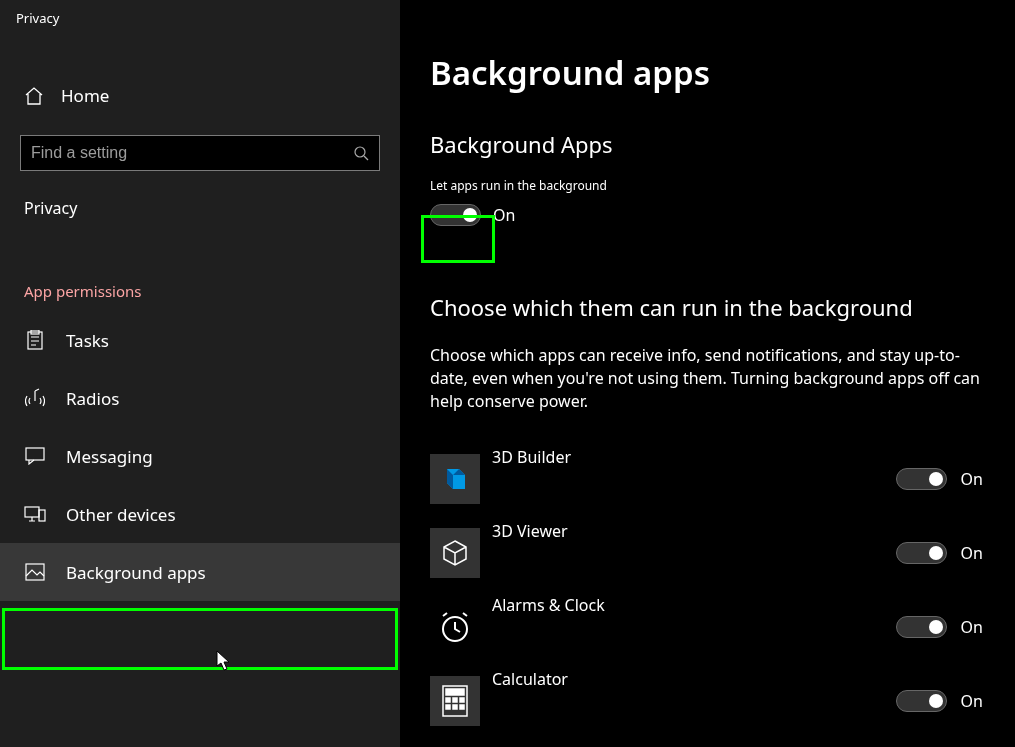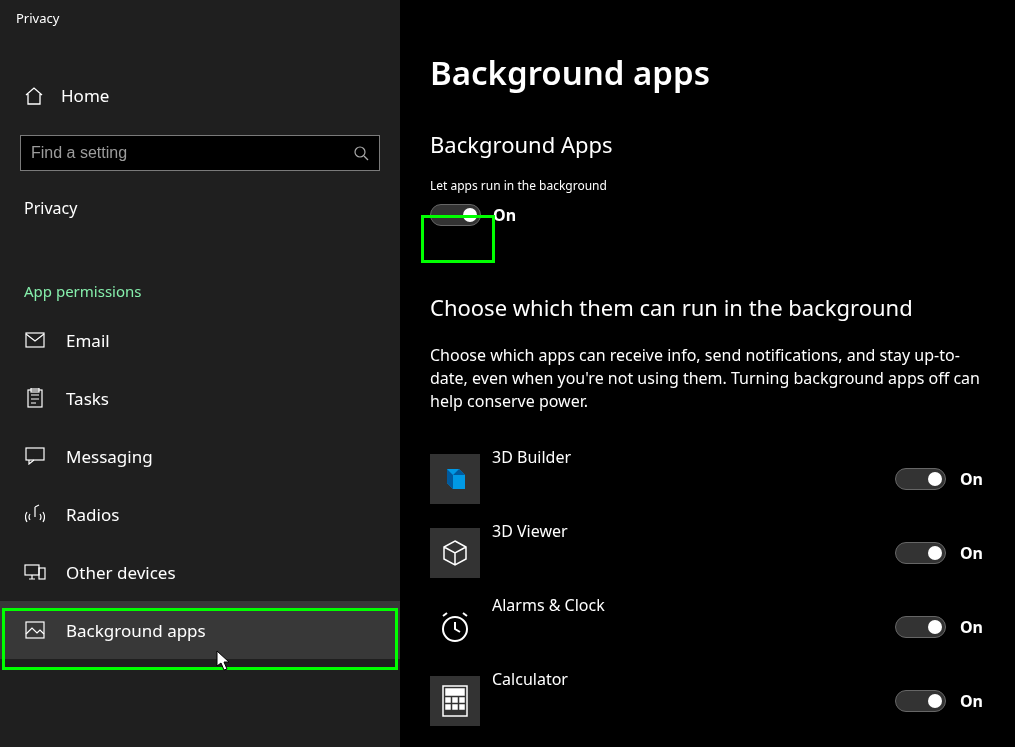--- a/index.html
+++ b/index.html
@@ -62,21 +62,21 @@
     font-size: 16px;
   }
   .search-wrap input::placeholder { color: #9c9c9c; }
   .section-label-privacy {
     font-size: 16px;
     font-weight: 400;
     padding: 26px 20px 0 24px;
   }
   .section-label-perm {
     font-size: 15px;
-    color: #86efac;
+    color: #fca5a5;
     padding: 0 20px 10px 24px;
     margin-top: 62px;
   }
   .nav-item {
     display: flex;
     align-items: center;
     gap: 20px;
     padding: 0 20px 0 24px;
     height: 58px;
     cursor: pointer;
@@ -139,21 +139,20 @@
     position: absolute;
     width: 14px;
     height: 14px;
     border-radius: 50%;
     background: #fff;
     top: 3px;
     right: 3px;
   }
   .toggle-label {
     font-size: 16px;
-    font-weight: bold;
   }
   .highlight-box-toggle {
     position: absolute;
     left: 421px;
     top: 215px;
     width: 74px;
     height: 48px;
     border: 3px solid #00ff00;
     pointer-events: none;
   }
@@ -225,59 +224,50 @@
         <circle cx="7" cy="7" r="5"></circle>
           <path d="M11 11 L15 15"></path>
       </svg>
     </span>
   </div>
 
   <div class="section-label-privacy">Privacy</div>
 
   <div class="section-label-perm">App permissions</div>
 
-  <div class="nav-item">
-    <span class="icon-slot">
-      <svg width="20" height="16" viewBox="0 0 20 16" fill="none" stroke="#fff" stroke-width="1.2">
-        <rect x="1" y="1" width="18" height="14"></rect>
-          <path d="M1 2 L10 9 L19 2"></path>
-      </svg>
-    </span>
-    <span class="label">Email</span>
-  </div>
 
   <div class="nav-item">
     <span class="icon-slot">
       <svg width="18" height="20" viewBox="0 0 18 20" fill="none" stroke="#fff" stroke-width="1.2">
         <rect x="2" y="2" width="14" height="17"></rect>
           <path d="M5 7 H13 M5 11 H13 M5 15 H10"></path>
           <rect x="5" y="0" width="8" height="4"></rect>
       </svg>
     </span>
     <span class="label">Tasks</span>
   </div>
 
   <div class="nav-item">
     <span class="icon-slot">
+      <svg width="20" height="20" viewBox="0 0 20 20" fill="none" stroke="#fff" stroke-width="1.2">
+        <path d="M10 13 V3 M10 3 L14 1"></path>
+          <path d="M5 10 Q3 13 5 16 M15 10 Q17 13 15 16 M2 8 Q-1 13 2 18 M18 8 Q21 13 18 18"></path>
+      </svg>
+    </span>
+    <span class="label">Radios</span>
+  </div>
+
+  <div class="nav-item">
+    <span class="icon-slot">
       <svg width="20" height="18" viewBox="0 0 20 18" fill="none" stroke="#fff" stroke-width="1.2">
         <rect x="1" y="1" width="18" height="12"></rect>
           <path d="M4 13 L4 17 L9 13"></path>
       </svg>
     </span>
     <span class="label">Messaging</span>
-  </div>
-
-  <div class="nav-item">
-    <span class="icon-slot">
-      <svg width="20" height="20" viewBox="0 0 20 20" fill="none" stroke="#fff" stroke-width="1.2">
-        <path d="M10 13 V3 M10 3 L14 1"></path>
-          <path d="M5 10 Q3 13 5 16 M15 10 Q17 13 15 16 M2 8 Q-1 13 2 18 M18 8 Q21 13 18 18"></path>
-      </svg>
-    </span>
-    <span class="label">Radios</span>
   </div>
 
   <div class="nav-item">
     <span class="icon-slot">
       <svg width="22" height="18" viewBox="0 0 22 18" fill="none" stroke="#fff" stroke-width="1.2">
         <rect x="1" y="2" width="14" height="10"></rect>
           <path d="M5 16 H11 M8 12 V16"></path>
           <rect x="15" y="5" width="6" height="11"></rect>
       </svg>
     </span>

